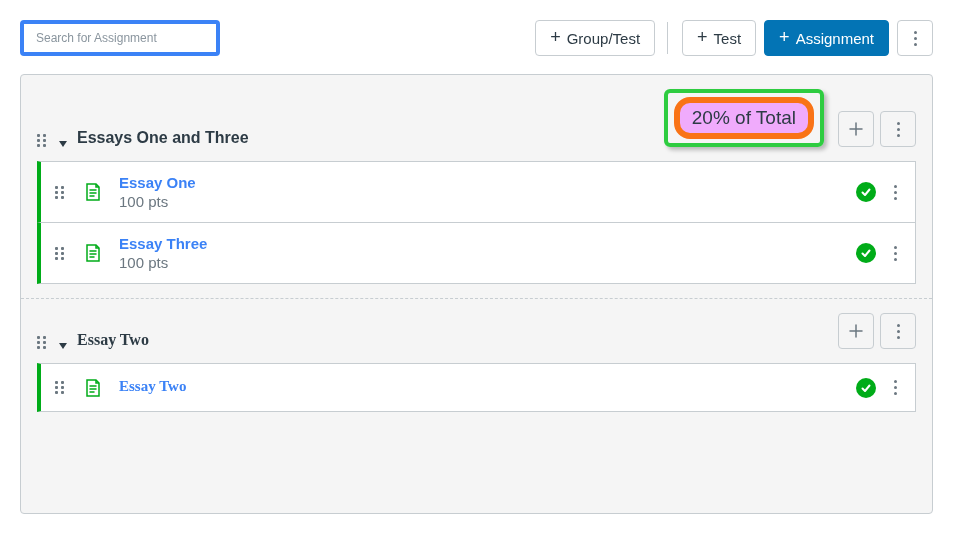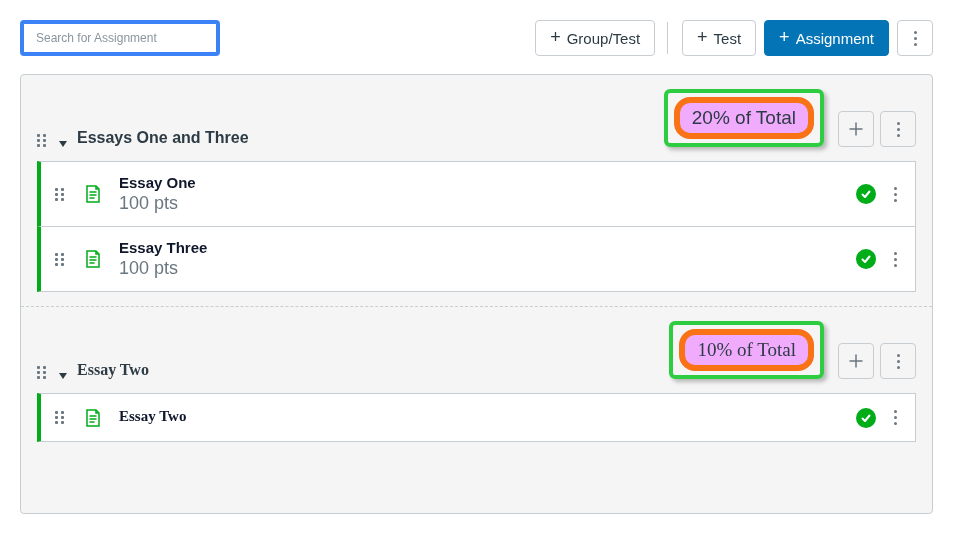--- a/index.html
+++ b/index.html
@@ -152,25 +152,25 @@
   }
   .item .grip { margin-right: 16px; }
   .doc-icon {
     margin-right: 16px;
     display: inline-flex;
   }
   .item-body { flex: 1; }
   .item-title {
     font-weight: bold;
     font-size: 15px;
-    color: #0f172a;
+    color: #3b82f6;
     margin-bottom: 2px;
   }
   .item-pts {
-    font-size: 18px;
+    font-size: 15px;
     color: #6b7780;
   }
   .check-badge {
     width: 20px; height: 20px;
     border-radius: 50%;
     background: #00ac18;
     display: inline-flex;
     align-items: center;
     justify-content: center;
     margin-right: 14px;
@@ -318,23 +318,20 @@
         <span></span>
           <span></span>
           <span></span>
           <span></span>
           <span></span>
           <span></span>
       </span>
       <span class="caret"></span>
       <span class="group-title">Essay Two</span>
       <span class="gh-spacer"></span>
-      <span class="highlight">
-        <span class="pill">10% of Total</span>
-      </span>
       <button class="gh-icon-btn">
         <svg width="14" height="14" viewBox="0 0 14 14">
           <path d="M7 1 V13 M1 7 H13" stroke="#6b7780" stroke-width="1.5" stroke-linecap="round"></path>
         </svg>
       </button>
       <button class="gh-icon-btn">
         <span class="dots">
             <span></span>
             <span></span>
             <span></span>

